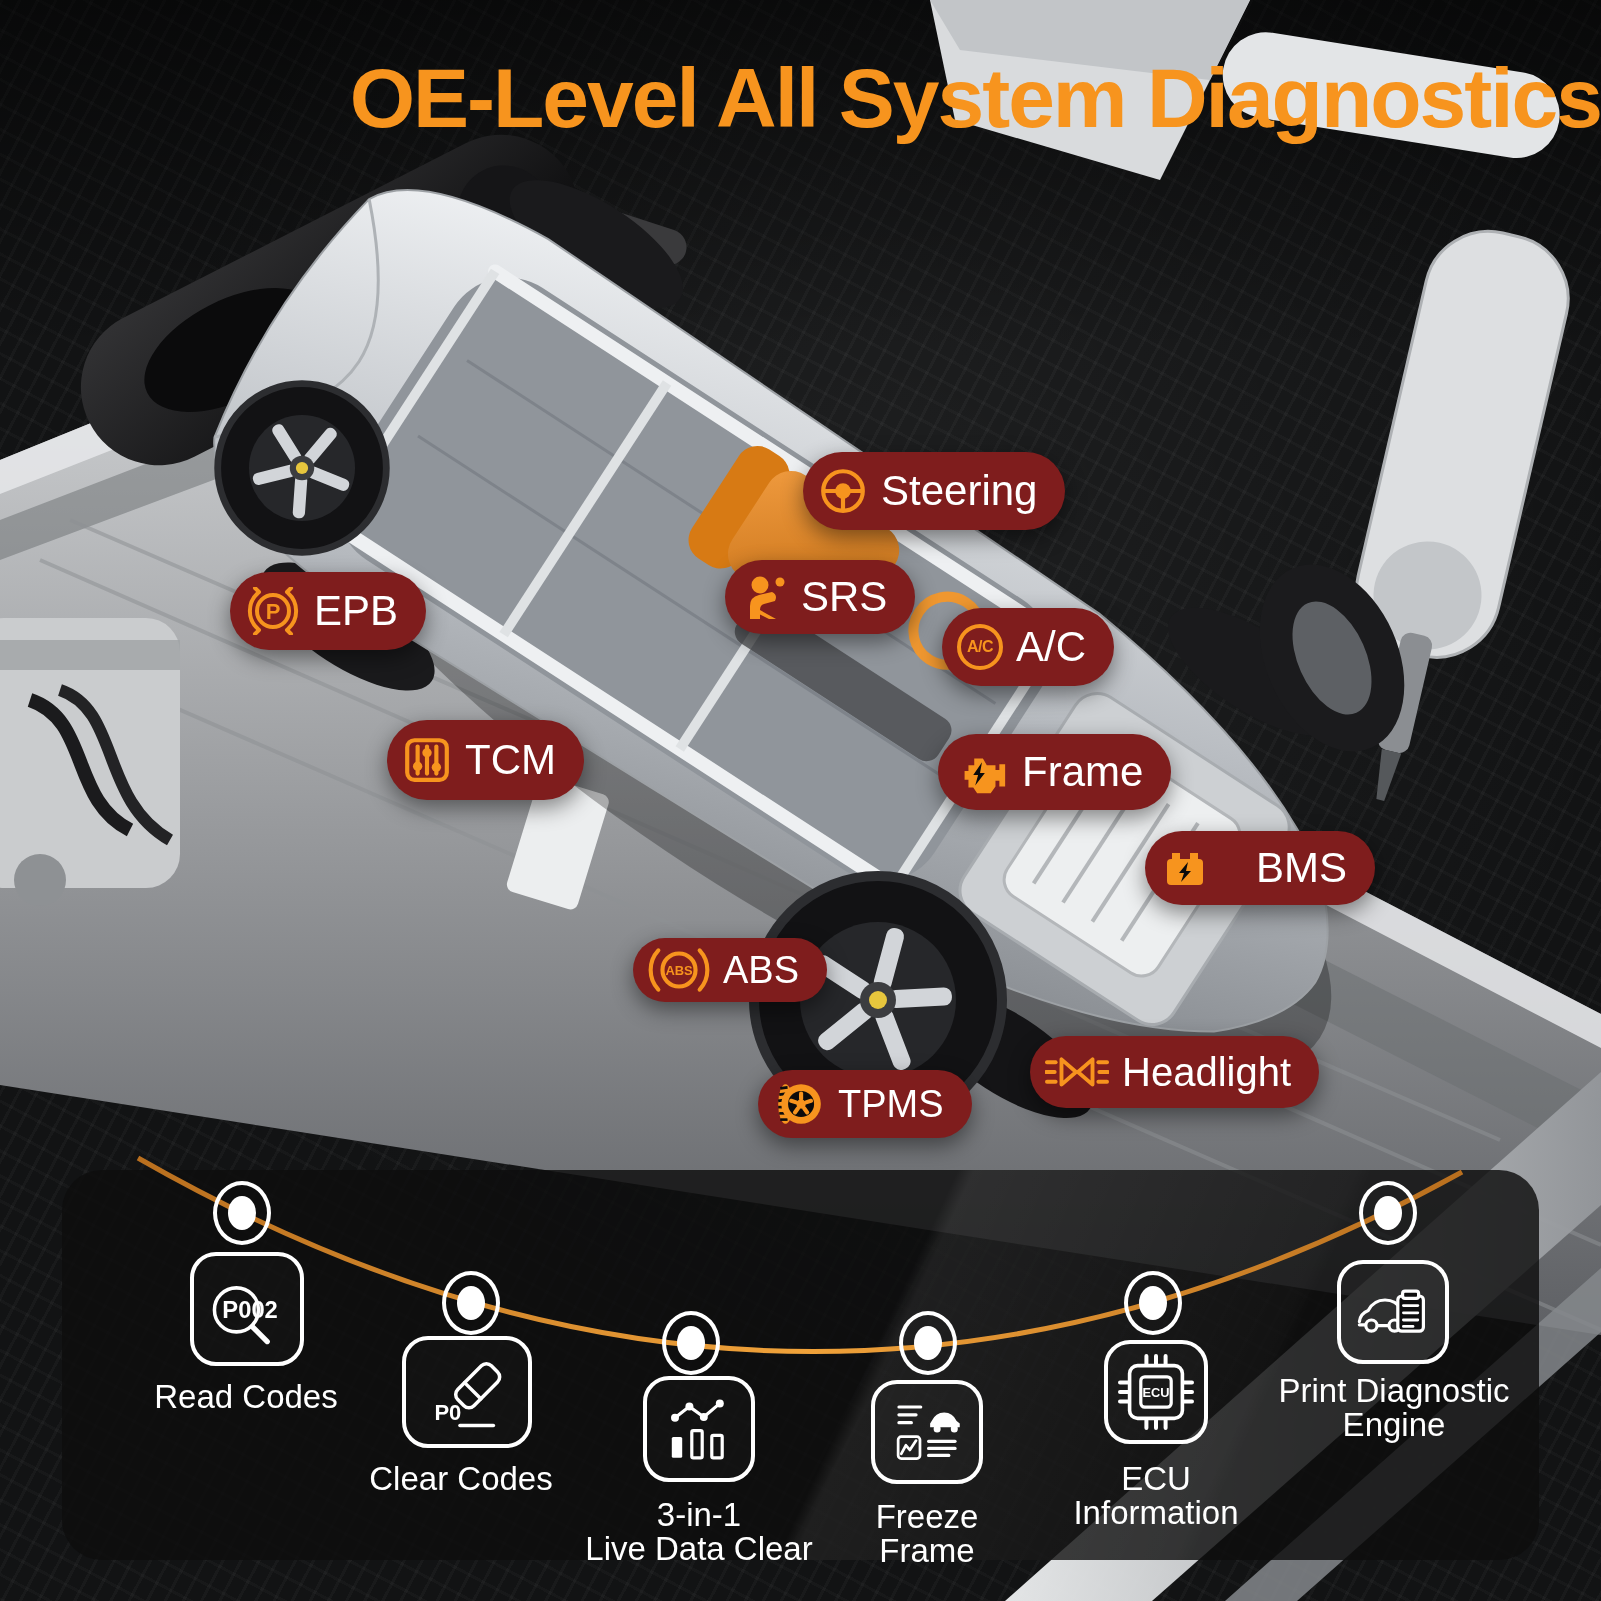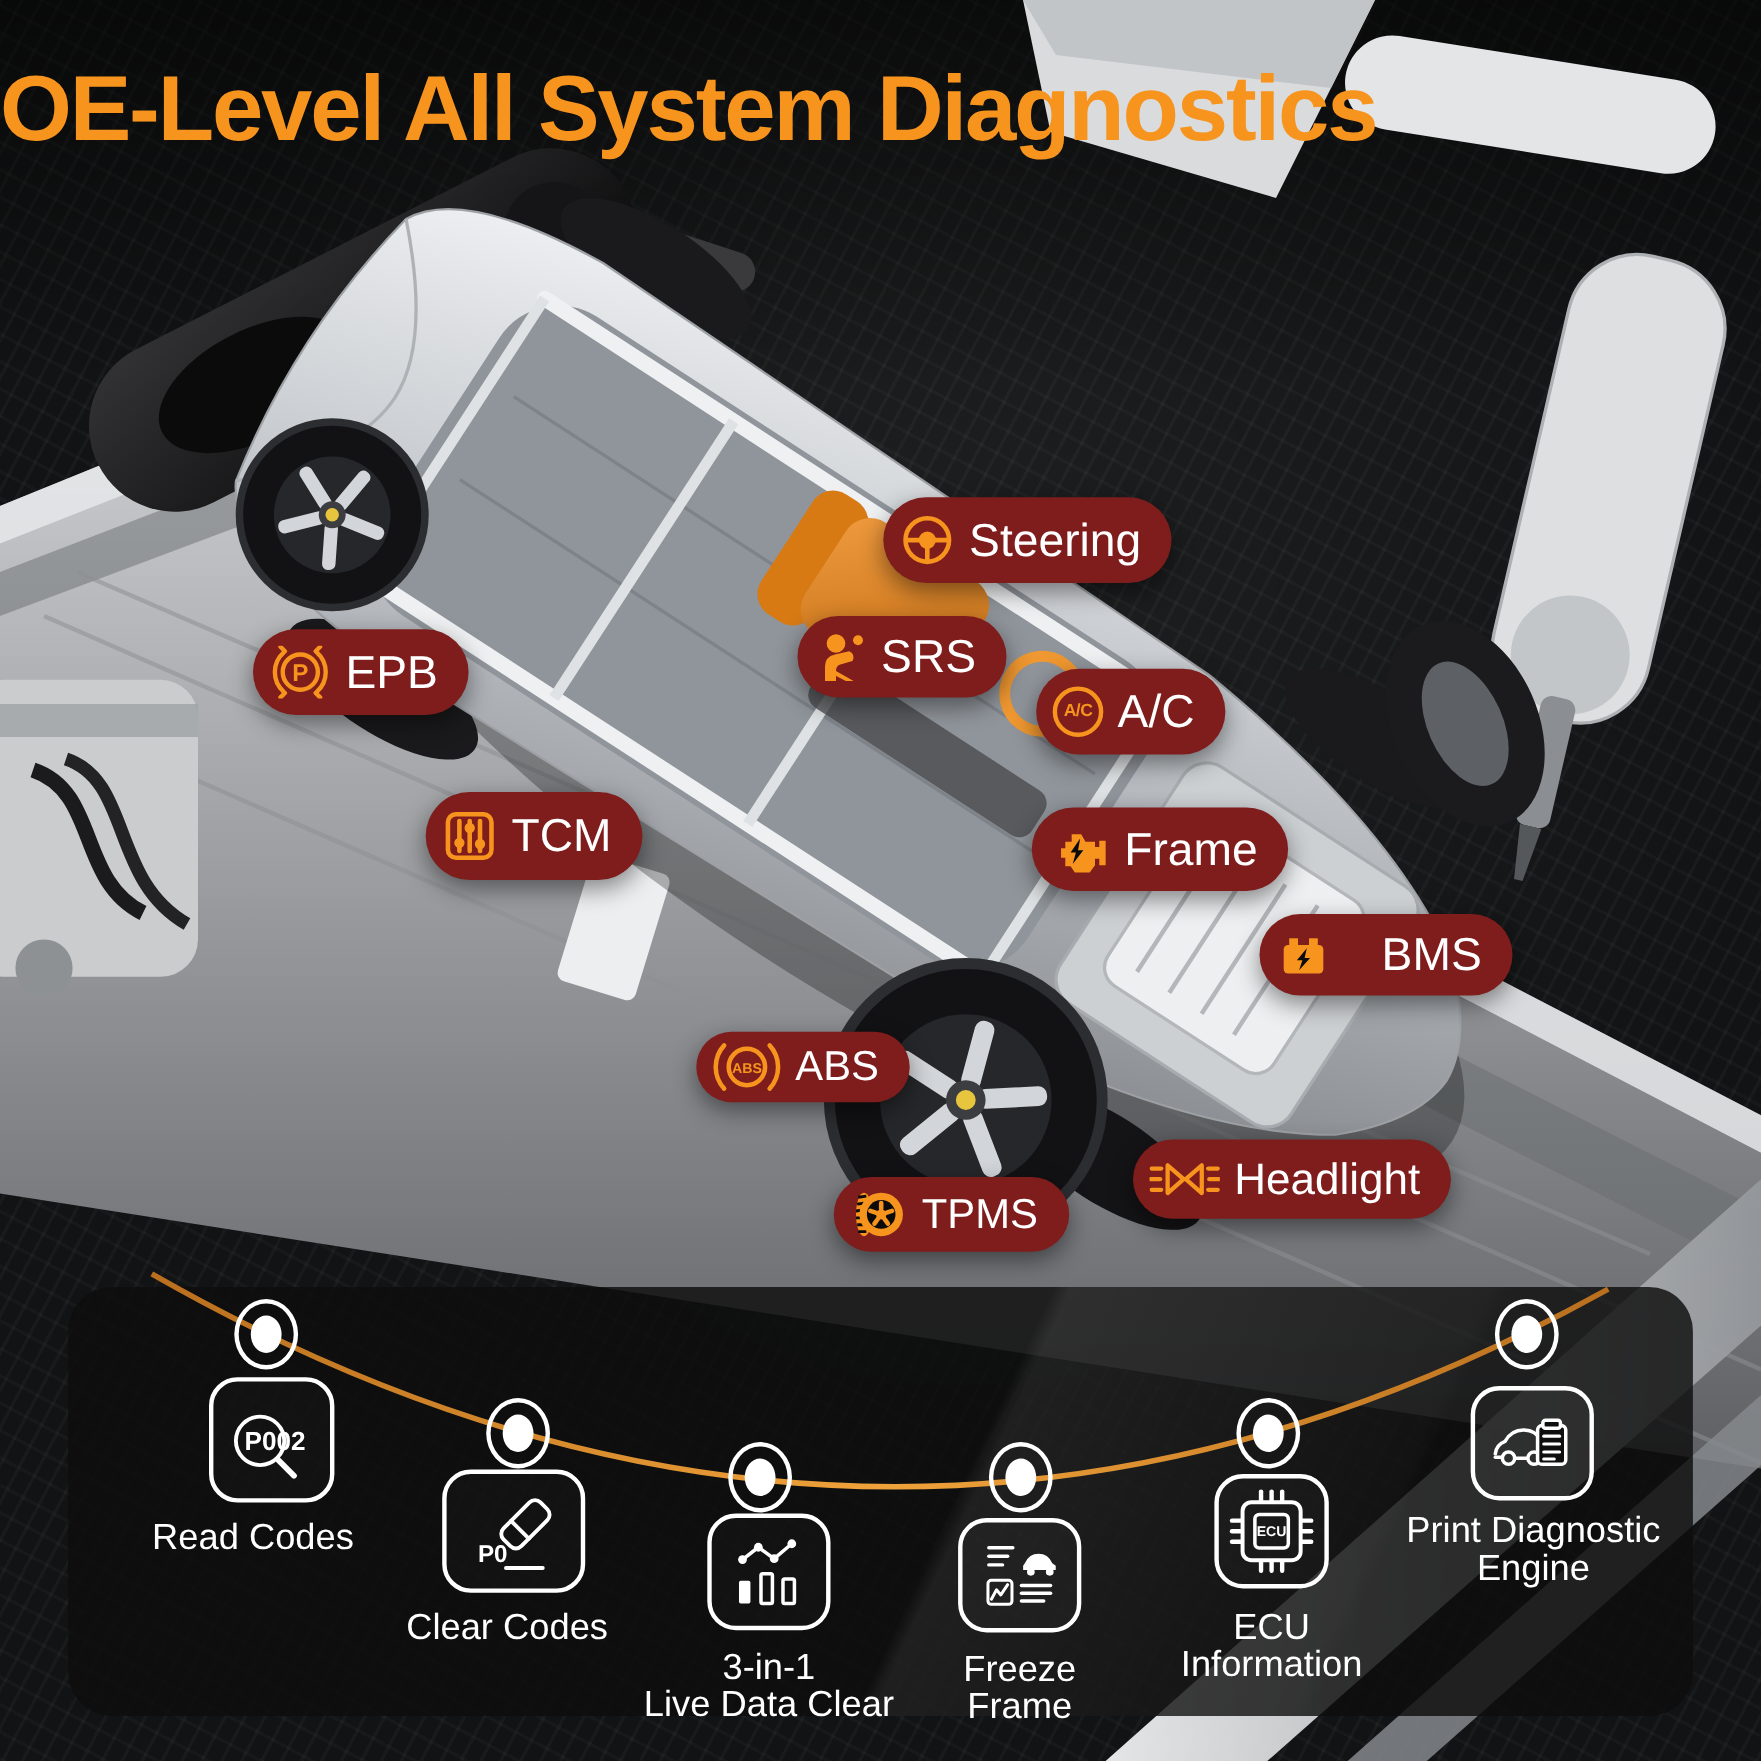--- a/index.html
+++ b/index.html
@@ -10,21 +10,21 @@
   .bg-pattern{position:absolute;inset:0;background-color:#121314;
     background-image:
       linear-gradient(180deg, rgba(0,0,0,.55), rgba(0,0,0,0) 22%),
       radial-gradient(ellipse at 55% 35%, rgba(255,255,255,.05), rgba(0,0,0,0) 60%),
       repeating-linear-gradient(118deg, rgba(255,255,255,.030) 0 3px, rgba(0,0,0,0) 3px 16px),
       repeating-linear-gradient(28deg, rgba(255,255,255,.022) 0 3px, rgba(0,0,0,0) 3px 22px);
     z-index:0;}
 
   .scene{position:absolute;inset:0;z-index:1;}
 
-  .title{position:absolute;left:0;right:0;top:50px;margin:0;text-align:left;
+  .title{position:absolute;left:0;right:0;top:50px;margin:0;text-align:right;
     font-size:84px;font-weight:800;letter-spacing:-2px;color:#F7941E;z-index:5;}
 
   
   .pill{position:absolute;display:flex;align-items:center;gap:13px;
     background:#7f1d1d;border-radius:48px;padding:0 28px 0 15px;color:#fff;
     font-size:42px;font-weight:500;z-index:6;box-shadow:0 8px 22px rgba(0,0,0,.45);}
   .pill .picon{display:flex;align-items:center;justify-content:center;}
   .ostroke{stroke:#F7941E;stroke-width:4;fill:none;stroke-linecap:round;stroke-linejoin:round;}
   .ofill{fill:#F7941E;stroke:none;}
   .ptext{fill:#F7941E;stroke:none;font-weight:800;text-anchor:middle;
@@ -389,21 +389,21 @@
   <div class="node" style="left:1124px;top:1271px;"></div>
   <div class="node" style="left:1359px;top:1181px;"></div>
 
   <div class="fbox" style="left:190px;top:1252px;width:114px;height:114px;">
     <svg class="ficon" width="88" height="88" viewBox="0 0 100 100">
       <text class="ft start" x="22" y="60" font-size="27">P002</text>
       <circle cx="38" cy="51" r="25"></circle>
       <line x1="56" y1="70" x2="73" y2="87" stroke-width="6"></line>
     </svg>
   </div>
-  <div class="flabel" style="left:230px;top:1378px;">Read Codes</div>
+  <div class="flabel" style="left:246px;top:1378px;">Read Codes</div>
 
   <div class="fbox" style="left:402px;top:1336px;width:130px;height:112px;">
     <svg class="ficon" width="90" height="88" viewBox="0 0 100 100">
       <text class="ft start" x="13" y="82" font-size="25">P0</text>
       <g transform="rotate(45 60 45)">
         <rect x="47" y="15" width="26" height="54" rx="8"></rect>
         <line x1="47" y1="50" x2="73" y2="50"></line>
       </g>
       <line x1="42" y1="88" x2="80" y2="88"></line>
     </svg>

